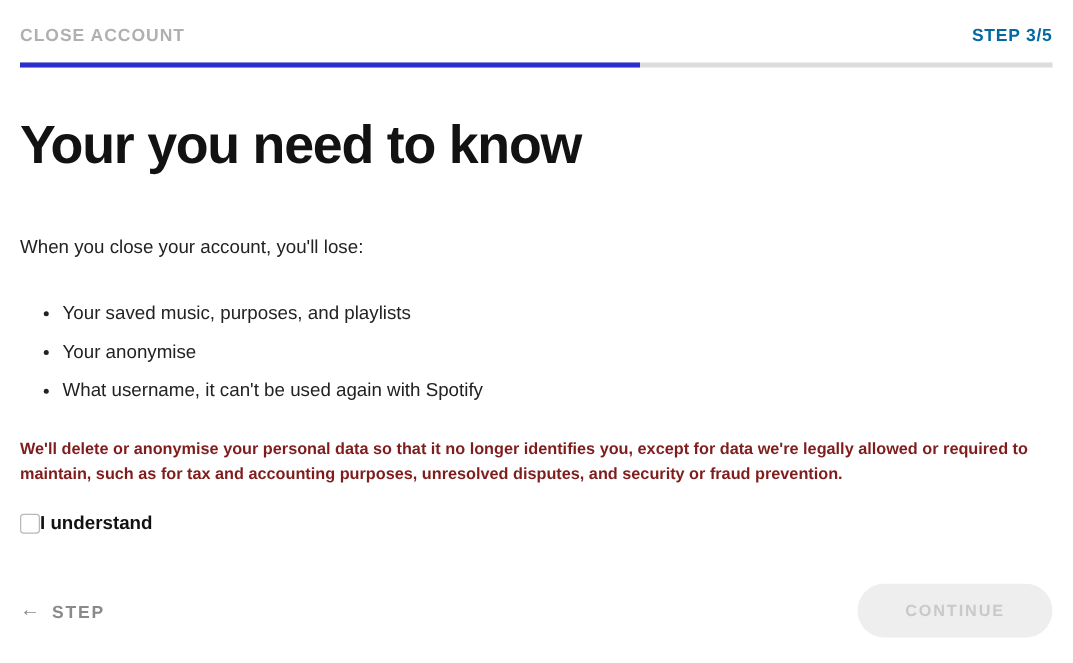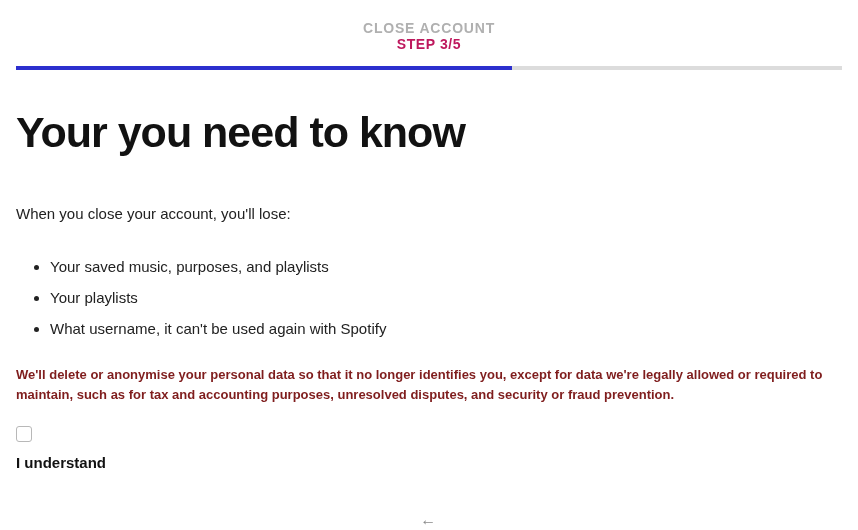--- a/index.html
+++ b/index.html
@@ -1,19 +1,18 @@
 <!DOCTYPE html>
 <html><head>
   <meta charset="utf-8">
   <style>
     * {
       margin: 0;
       padding: 0;
       box-sizing: border-box;
-      flex-direction: column;
     }
     body {
       font-family: -apple-system, BlinkMacSystemFont, "Segoe UI", Helvetica, Arial, sans-serif;
       background: #ffffff;
       width: 858px;
       height: 530px;
       padding: 20px 16px;
     }
     .header-row {
       display: flex;
@@ -24,21 +23,21 @@
     .header-label {
       font-size: 14px;
       font-weight: 600;
       letter-spacing: 0.8px;
       color: #b0b0b0;
     }
     .step-label {
       font-size: 14px;
       font-weight: 600;
       letter-spacing: 0.6px;
-      color: #be185d;
+      color: #0369a1;
     }
     .progress-bar {
       width: 100%;
       height: 4px;
       background: #dcdcdc;
       position: relative;
       margin-bottom: 38px;
     }
     .progress-fill {
       position: absolute;
@@ -72,22 +71,21 @@
     }
     .legal-text {
       font-size: 13px;
       color: #7f1d1d;
       line-height: 1.5;
       margin-bottom: 22px;
       font-weight: bold;
     }
     .checkbox-row {
       display: flex;
-      align-items: flex-start;
-      gap: 12px;
+      align-items: center;
       margin-bottom: 40px;
     }
     .checkbox {
       width: 16px;
       height: 16px;
       border: 1.5px solid #b8b8b8;
       border-radius: 3px;
       background: #fff;
       cursor: pointer;
       flex-shrink: 0;
@@ -143,21 +141,21 @@
 <div class="progress-bar">
   <div class="progress-fill"></div>
 </div>
 
 <h1 class="page-title">Your you need to know</h1>
 
 <p class="intro-text">When you close your account, you'll lose:</p>
 
 <ul class="lose-list">
   <li>Your saved music, purposes, and playlists</li>
-  <li>Your playlists</li>
+  <li>Your anonymise</li>
   <li>What username, it can't be used again with Spotify</li>
 </ul>
 
 <p class="legal-text">We'll delete or anonymise your personal data so that it no longer identifies you, except for data we're legally allowed or required to maintain, such as for tax and accounting purposes, unresolved disputes, and security or fraud prevention.</p>
 
 <div class="checkbox-row">
   <div class="checkbox"></div>
   <span class="checkbox-label">I understand</span>
 </div>
 

